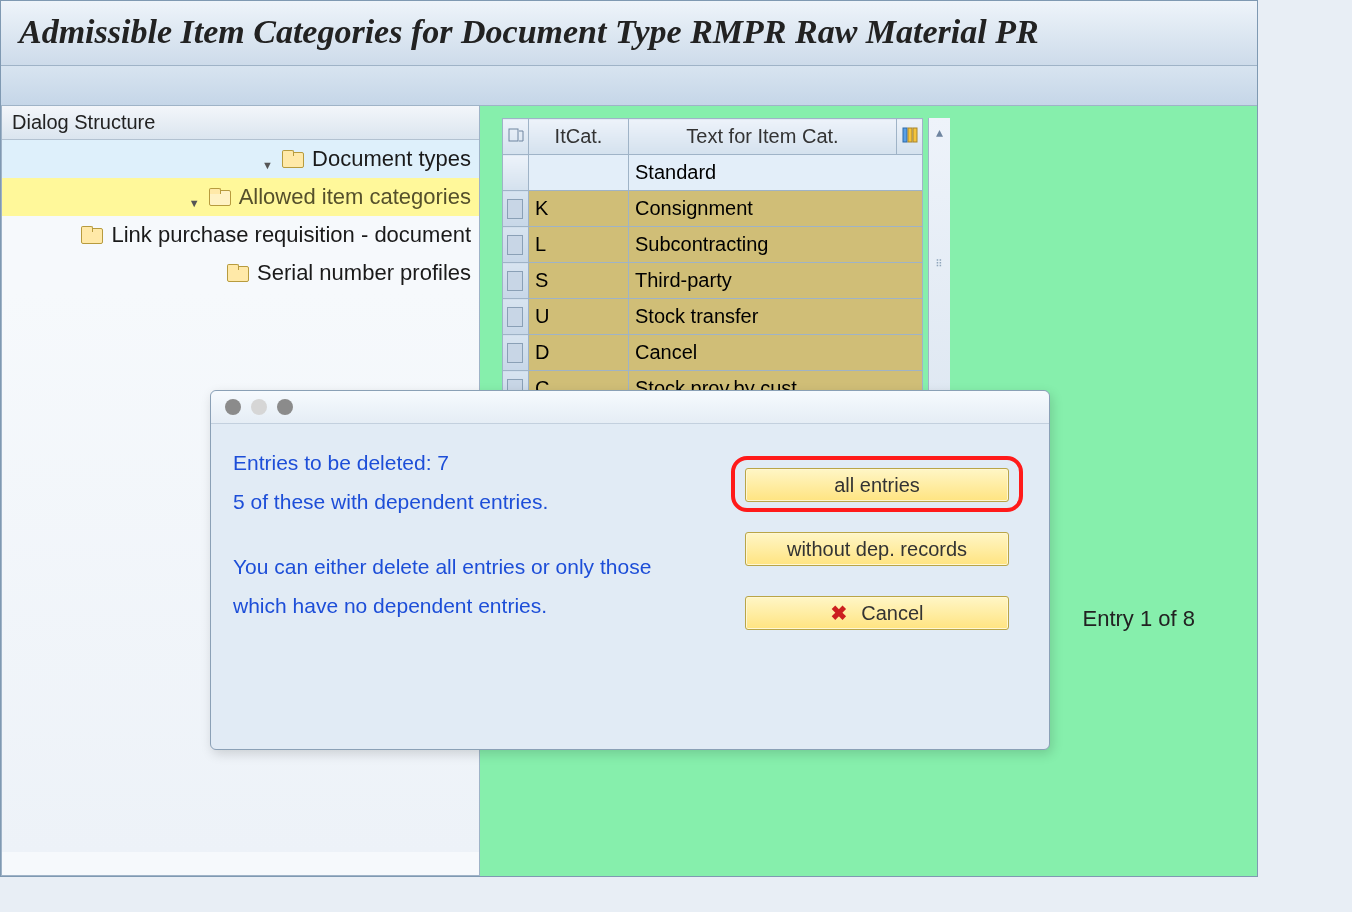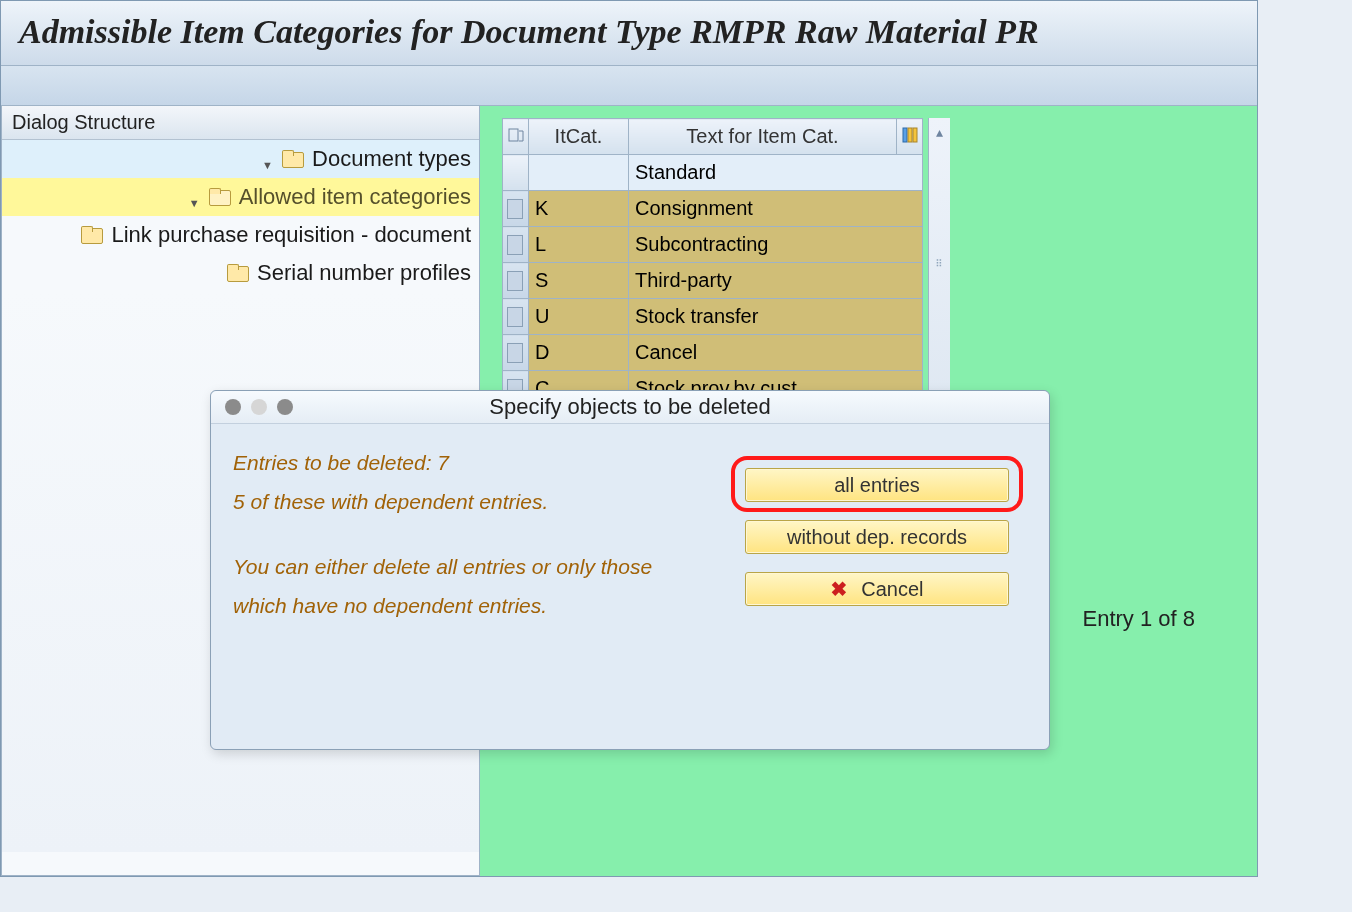--- a/index.html
+++ b/index.html
@@ -104,22 +104,22 @@
     border-radius: 6px 6px 0 0;
     position: relative;
   }
   .tl-dot { width: 16px; height: 16px; border-radius: 50%; display: inline-block; }
   .tl-dot.d1 { background: #8b8b8b; }
   .tl-dot.d2 { background: #d6d6d6; }
   .tl-dot.d3 { background: #8b8b8b; }
   .modal-title { position: absolute; left: 0; right: 0; text-align: center; font-size: 22px; color: #222; }
 
   .modal-body { display: flex; padding: 20px 22px; gap: 20px; }
-  .modal-text { flex: 1; font-size: 21px; color: #a16207; line-height: 1.85; font-style: italic; }
-  .modal-btns { width: 300px; display: flex; flex-direction: column; gap: 18px; padding-top: 24px; align-items: center; }
+  .modal-text { flex: 1; font-size: 21px; color: #1d4ed8; line-height: 1.85; }
+  .modal-btns { width: 300px; display: flex; flex-direction: column; gap: 30px; padding-top: 24px; align-items: center; }
 
   .sap-btn {
     width: 264px; height: 34px;
     background: linear-gradient(#fff6c6, #ffe481);
     border: 1px solid #b9a547; border-radius: 3px;
     font-size: 20px; color: #333;
     display: flex; align-items: center; justify-content: center;
     cursor: pointer;
     box-shadow: inset 0 0 0 1px #fff7d3;
   }
@@ -252,21 +252,20 @@
     </div>
 
   </div>
 </div>
 
 <div class="modal">
   <div class="modal-titlebar">
     <span class="tl-dot d1"></span>
     <span class="tl-dot d2"></span>
     <span class="tl-dot d3"></span>
-    <div class="modal-title">Specify objects to be deleted</div>
   </div>
   <div class="modal-body">
     <div class="modal-text">
       <div>Entries to be deleted:  7</div>
       <div> 5  of these with dependent entries.</div>
       <div style="height:26px"></div>
       <div>You can either delete all entries or only those which have no dependent entries.</div>
     </div>
     <div class="modal-btns">
       <div style="position:relative">

